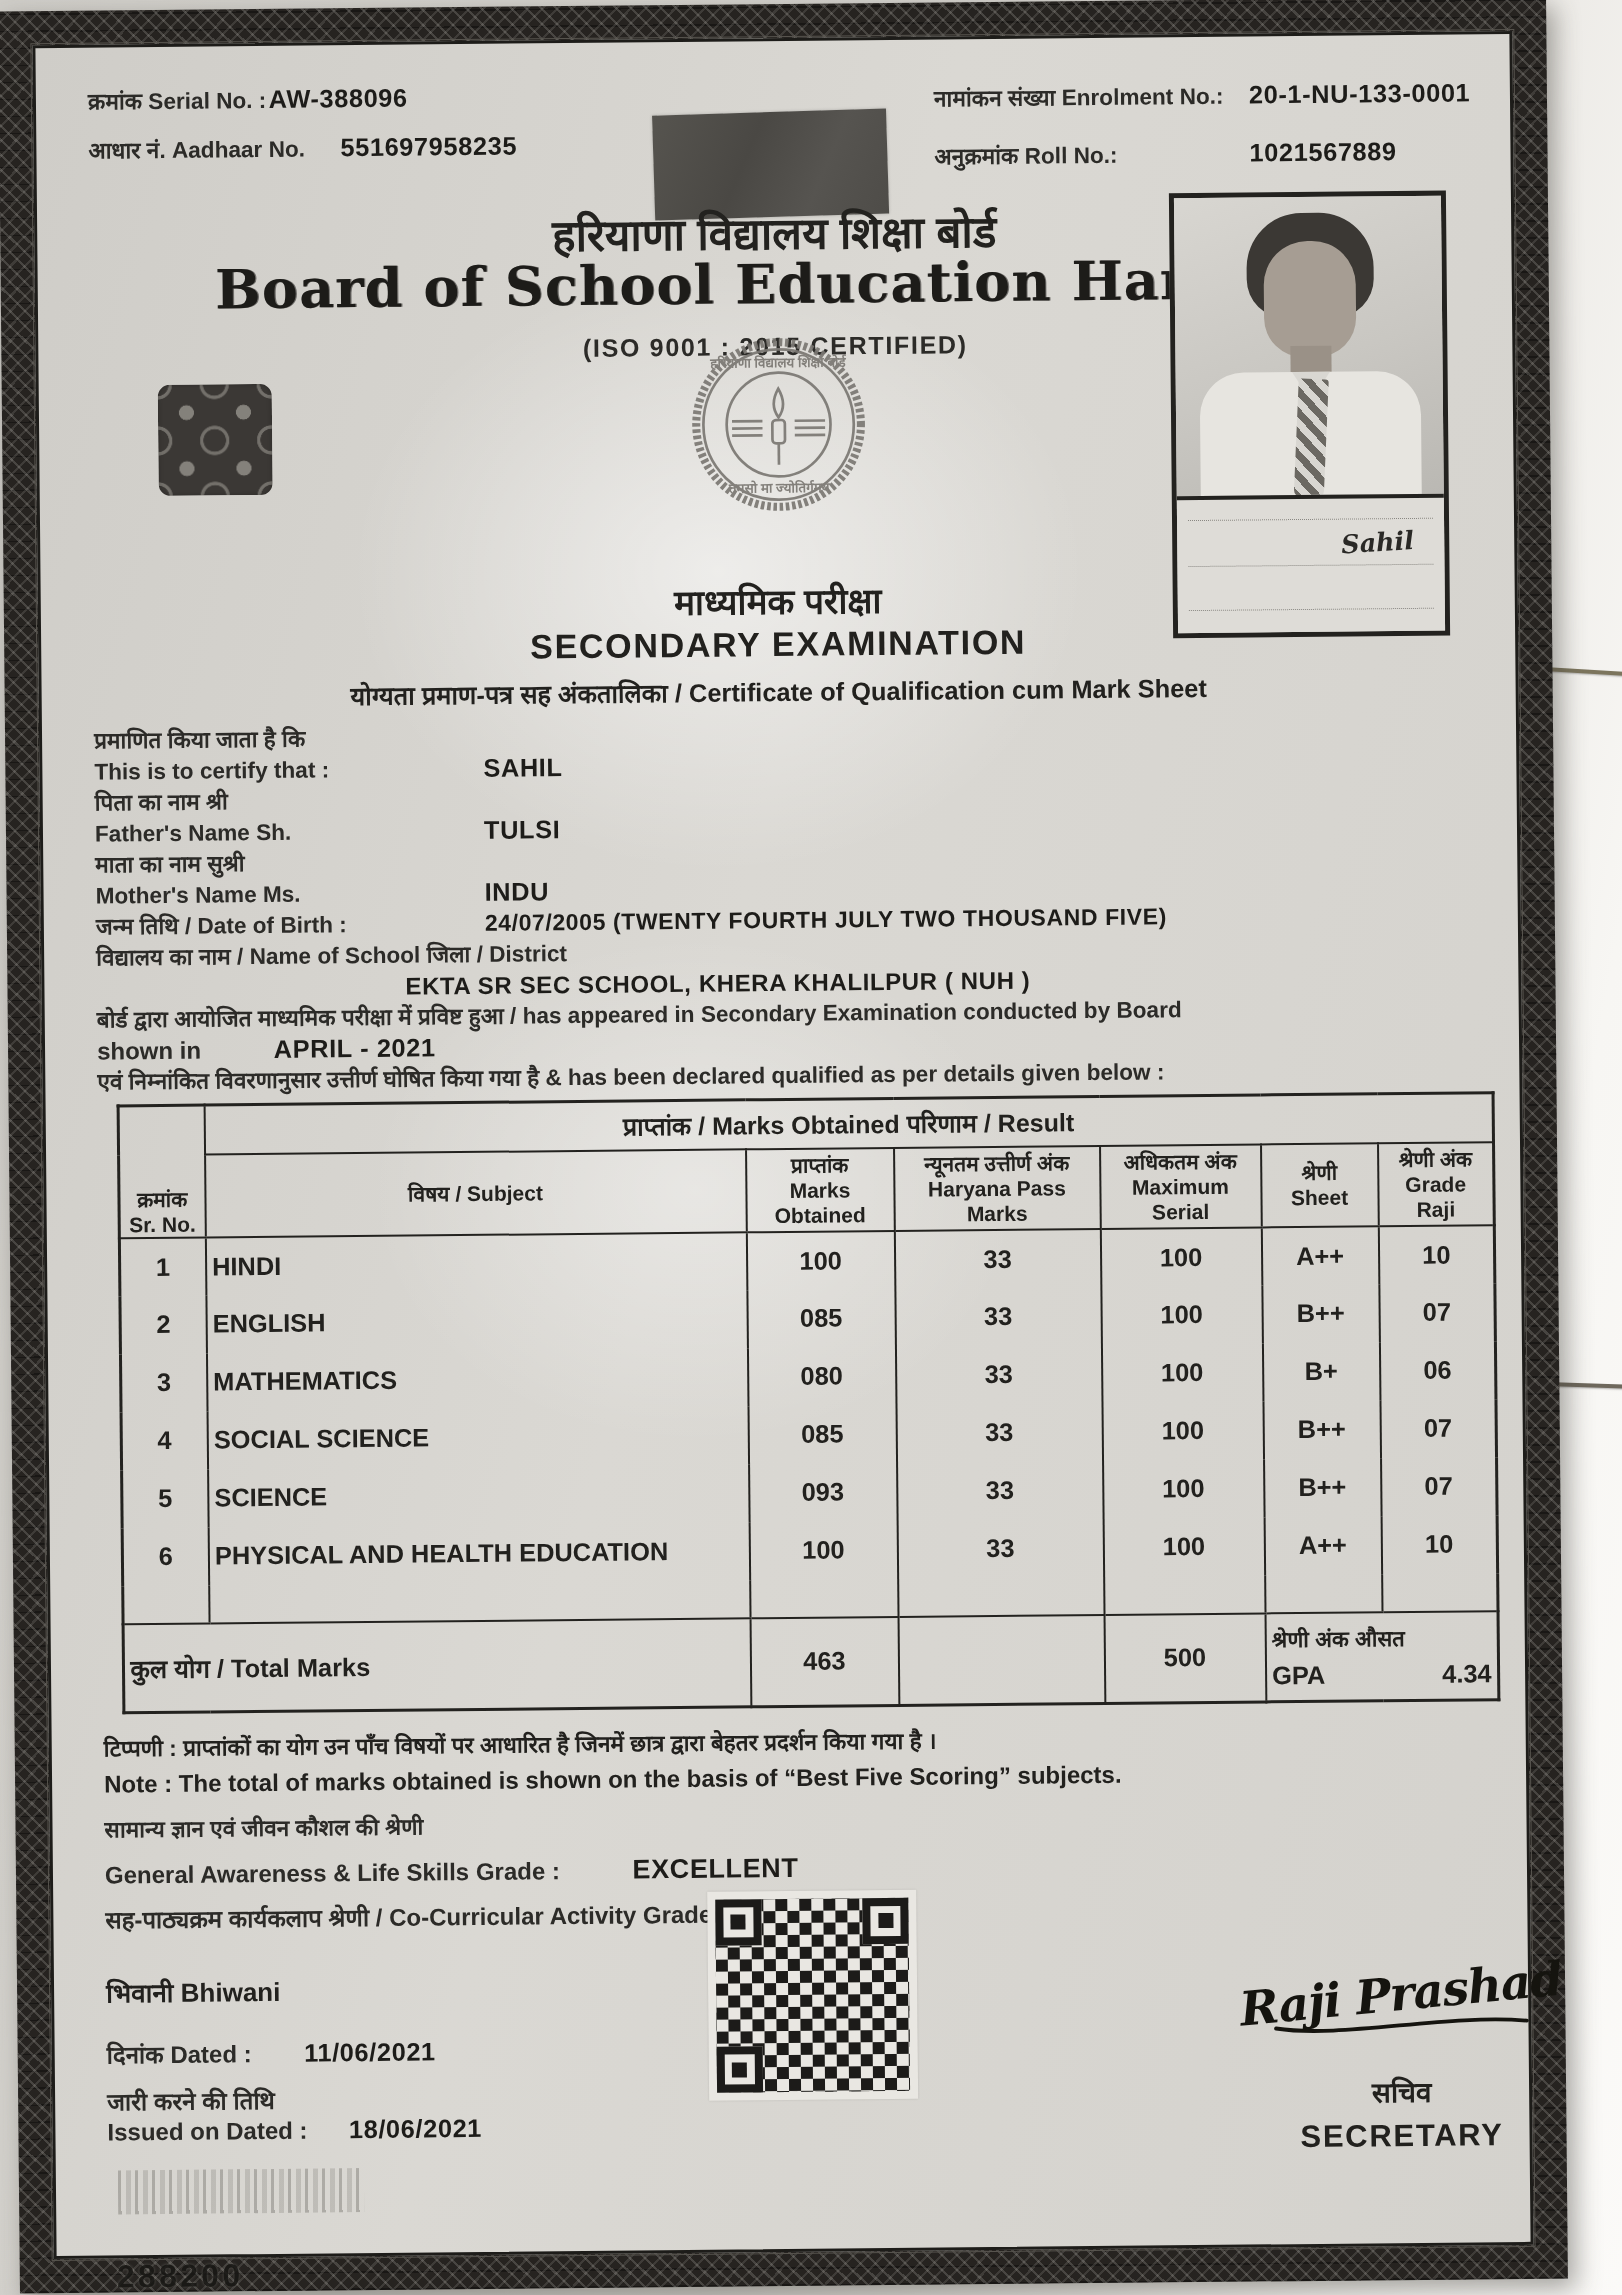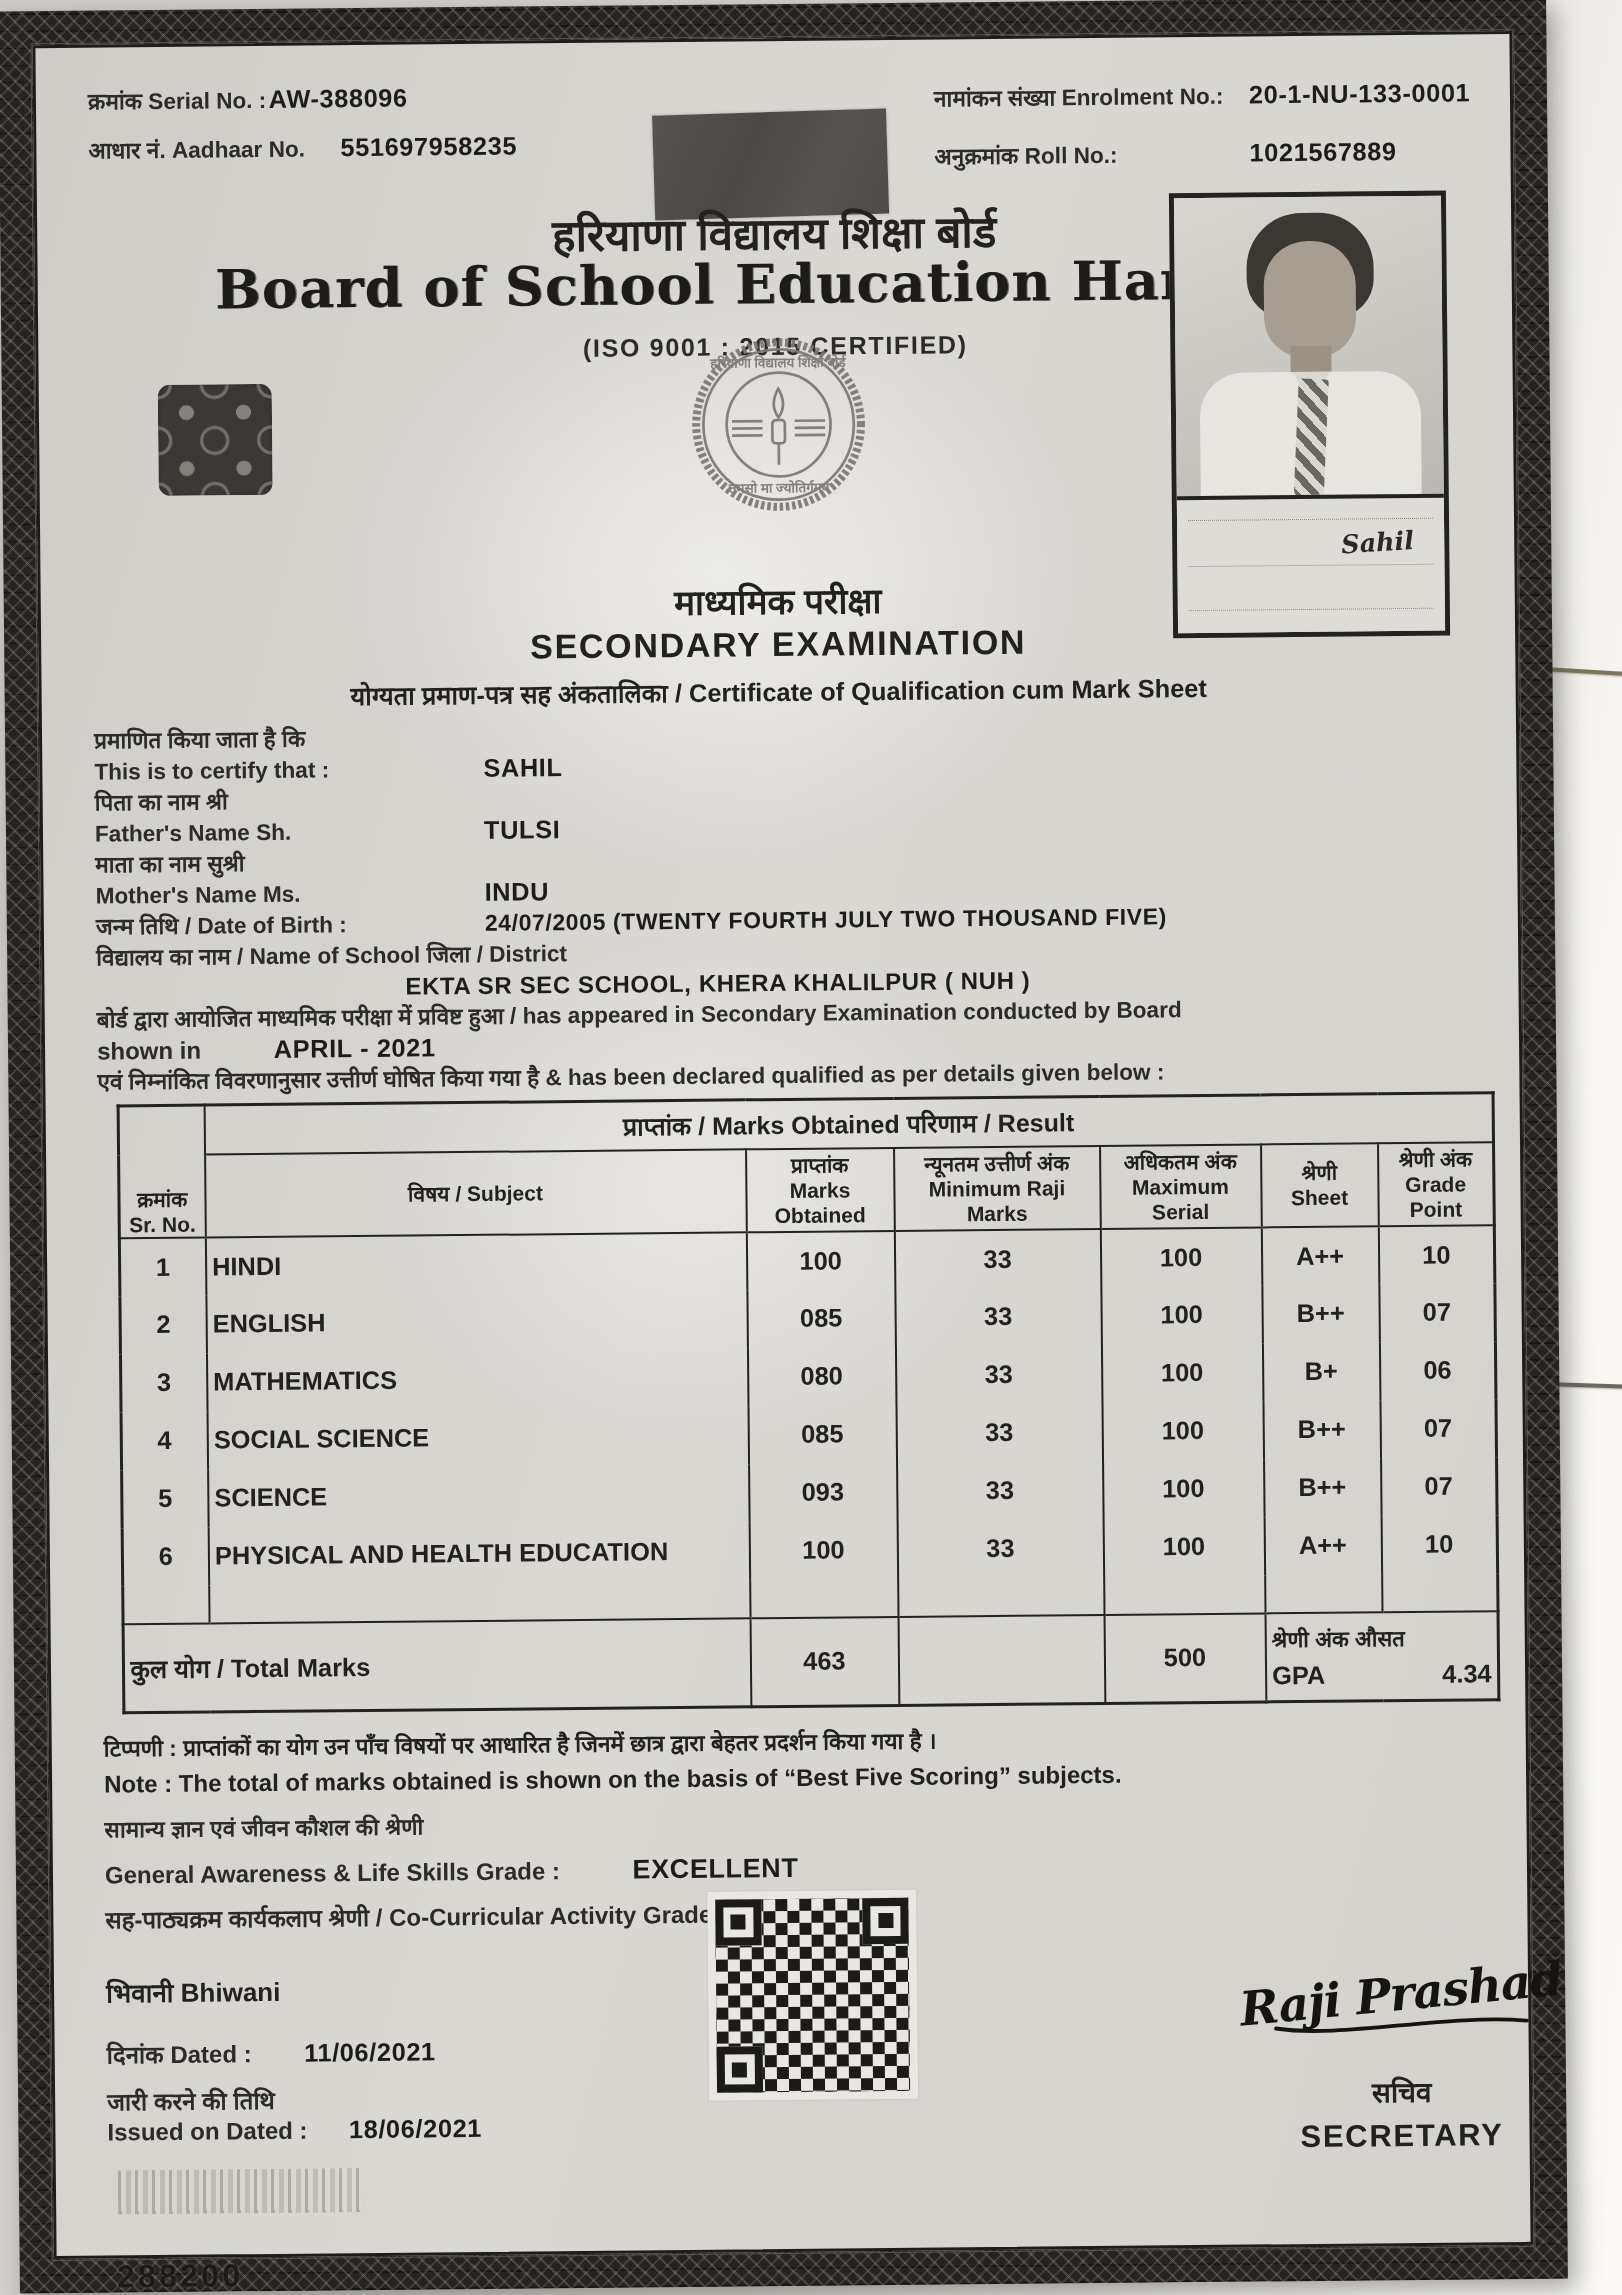--- a/index.html
+++ b/index.html
@@ -255,24 +255,24 @@
       <tbody>
           <tr>
         <td rowspan="2" class="srno-cell hb">
           <span>क्रमांक</span><br><span>Sr. No.</span>
         </td>
         <td colspan="6" class="vl hb th-span">प्राप्तांक / Marks Obtained परिणाम / Result</td>
       </tr>
       <tr>
         <td class="vl hb th-col"><span>विषय / Subject</span></td>
         <td class="vl hb th-col"><span>प्राप्तांक</span><br><span>Marks Obtained</span></td>
-        <td class="vl hb th-col"><span>न्यूनतम उत्तीर्ण अंक</span><br><span>Minimum Raji Marks</span></td>
+        <td class="vl hb th-col"><span>न्यूनतम उत्तीर्ण अंक</span><br><span>Haryana Pass Marks</span></td>
         <td class="vl hb th-col"><span>अधिकतम अंक</span><br><span>Maximum Serial</span></td>
         <td class="vl hb th-col"><span>श्रेणी</span><br><span>Sheet</span></td>
-        <td class="vl hb th-col"><span>श्रेणी अंक</span><br><span>Grade Point</span></td>
+        <td class="vl hb th-col"><span>श्रेणी अंक</span><br><span>Grade Raji</span></td>
       </tr>
       <tr class="row-sub">
         <td class="cell-c">1</td>
         <td class="vl cell-sub">HINDI</td>
         <td class="vl cell-c">100</td>
         <td class="vl cell-c">33</td>
         <td class="vl cell-c">100</td>
         <td class="vl cell-c">A++</td>
         <td class="vl cell-c">10</td>
       </tr>

